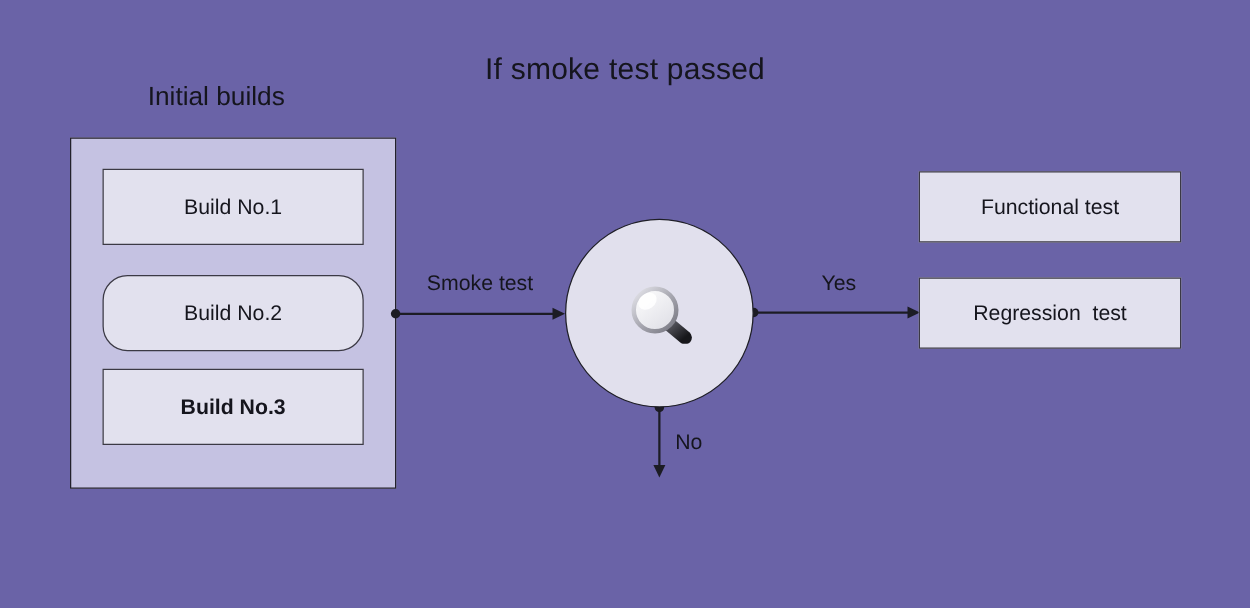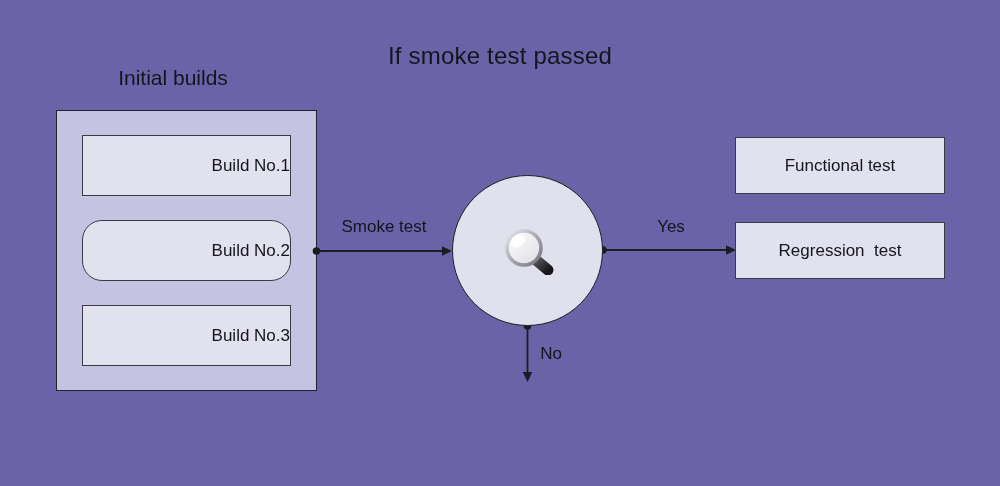--- a/index.html
+++ b/index.html
@@ -47,24 +47,24 @@
     position: absolute;
     background: #e2e1ee;
     border: 1.5px solid #3b3944;
     box-sizing: border-box;
     display: flex;
     align-items: center;
     justify-content: center;
     font-size: 17px;
   }
   .node span { white-space: pre; }
-  .build-node { left: 82px; width: 209px; height: 61px; justify-content: flex-end; }
+  .build-node { left: 82px; width: 209px; height: 61px; }
   .build-1 { top: 135px; }
   .build-2 { top: 220px; border-radius: 20px; }
-  .build-3 { top: 305px; }
+  .build-3 { top: 295px; font-weight: bold; }
   .right-node { left: 735px; width: 210px; height: 57px; }
   .right-1 { top: 137px; }
   .right-2 { top: 222px; }
   .right-3 { top: 307px; }
   .reject-node { left: 423px; top: 382px; width: 209px; height: 58px; }
   .decision-circle {
     position: absolute;
     left: 452px;
     top: 175px;
     width: 151px;

